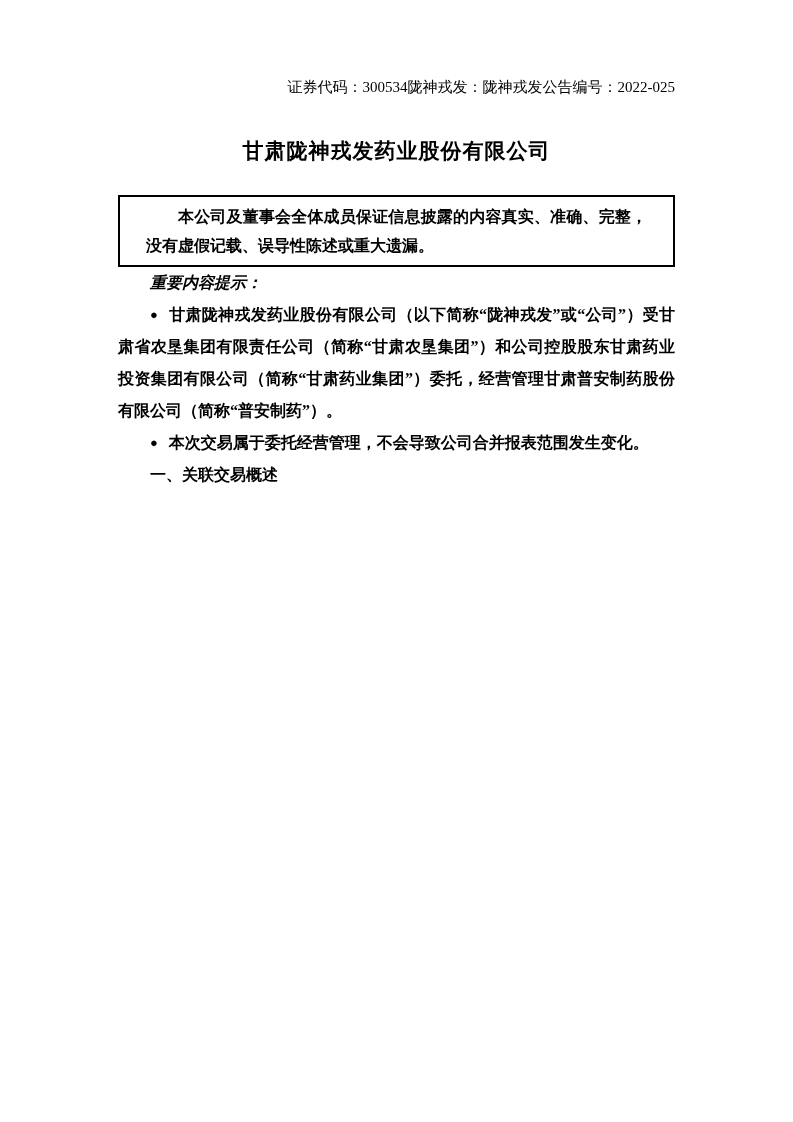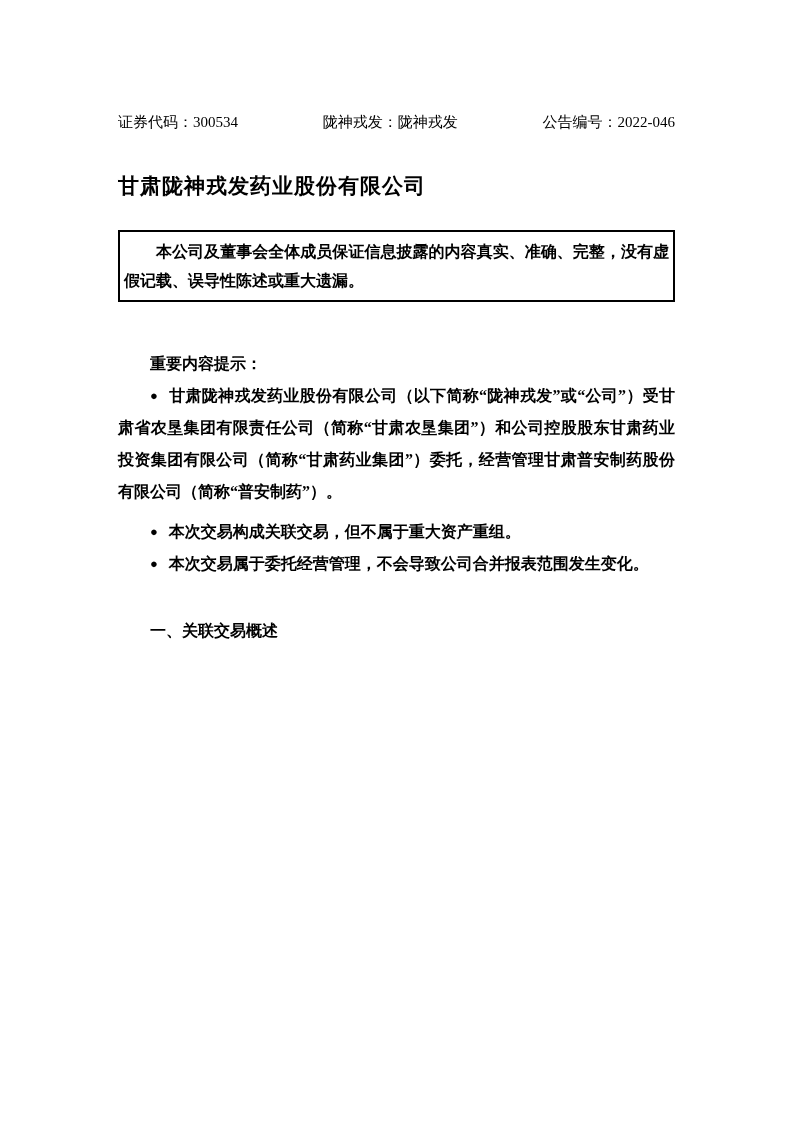--- a/index.html
+++ b/index.html
@@ -11,92 +11,91 @@
     color:#000;
     font-family:"Liberation Serif","DejaVu Serif",serif;
     overflow:hidden;
   }
   .content{
     position:absolute;
     left:118px;top:0;
     width:557px;
   }
   .doc-header{
-    margin-top:113px;
+    margin-top:78px;
     display:flex;
-    justify-content:space-between;
+    justify-content:flex-end;
     font-size:15px;
     line-height:19px;
     white-space:nowrap;
   }
   .doc-title{
     margin-top:36px;
     font-size:21px;
     line-height:36px;
     font-weight:bold;
+    text-align:center;
     letter-spacing:1px;
   }
   .statement-box{
     margin-top:26px;
     border:2px solid #000;
-    padding:5px 4px;
+    padding:5px 26px;
     font-size:16px;
     font-weight:bold;
     line-height:29px;
     text-align:justify;
     text-indent:2em;
   }
   .para{
     margin:0;
     font-size:16px;
     line-height:32px;
     text-align:justify;
     text-indent:2em;
   }
   .bold{font-weight:bold;}
   .notice-heading{
-    margin-top:46px;
+    font-style:italic;
   }
   .bullet-item .bullet-glyph{
     display:inline-block;
     text-indent:0;
     font-size:13px;
     margin-right:11px;
     vertical-align:1px;
   }
   .gap8{margin-top:8px;}
   .section-heading{
-    margin-top:35px;
   }
 </style>
 </head>
 <body>
 
 <div class="page">
   <div class="content">
 
     <div class="doc-header">
       <span>证券代码：300534</span>
       <span>陇神戎发：陇神戎发</span>
-      <span>公告编号：2022-046</span>
+      <span>公告编号：2022-025</span>
     </div>
 
     <div class="doc-title">
       <div>甘肃陇神戎发药业股份有限公司</div>
     </div>
 
     <div class="statement-box">
       <span>本公司及董事会全体成员保证信息披露的内容真实、准确、完整，没有虚假记载、误导性陈述或重大遗漏。</span>
     </div>
 
     <p class="para bold notice-heading">重要内容提示：</p>
 
     <p class="para bold bullet-item"><span class="bullet-glyph">●</span><span>甘肃陇神戎发药业股份有限公司（以下简称“陇神戎发”或“公司”）受甘肃省农垦集团有限责任公司（简称“甘肃农垦集团”）和公司控股股东甘肃药业投资集团有限公司（简称“甘肃药业集团”）委托，经营管理甘肃普安制药股份有限公司（简称“普安制药”）。</span></p>
 
-    <p class="para bold bullet-item gap8"><span class="bullet-glyph">●</span><span>本次交易构成关联交易，但不属于重大资产重组。</span></p>
 
     <p class="para bold bullet-item"><span class="bullet-glyph">●</span><span>本次交易属于委托经营管理，不会导致公司合并报表范围发生变化。</span></p>
 
     <p class="para bold section-heading">一、关联交易概述</p>
 
 
 
   </div>
 </div>
 

